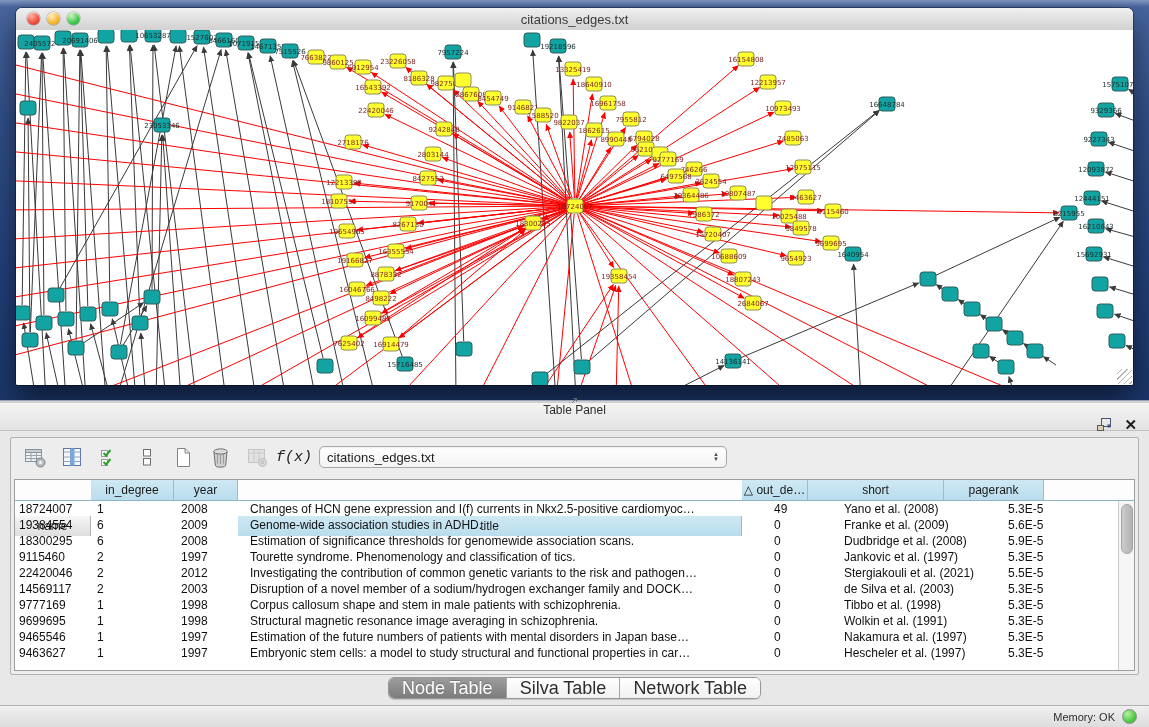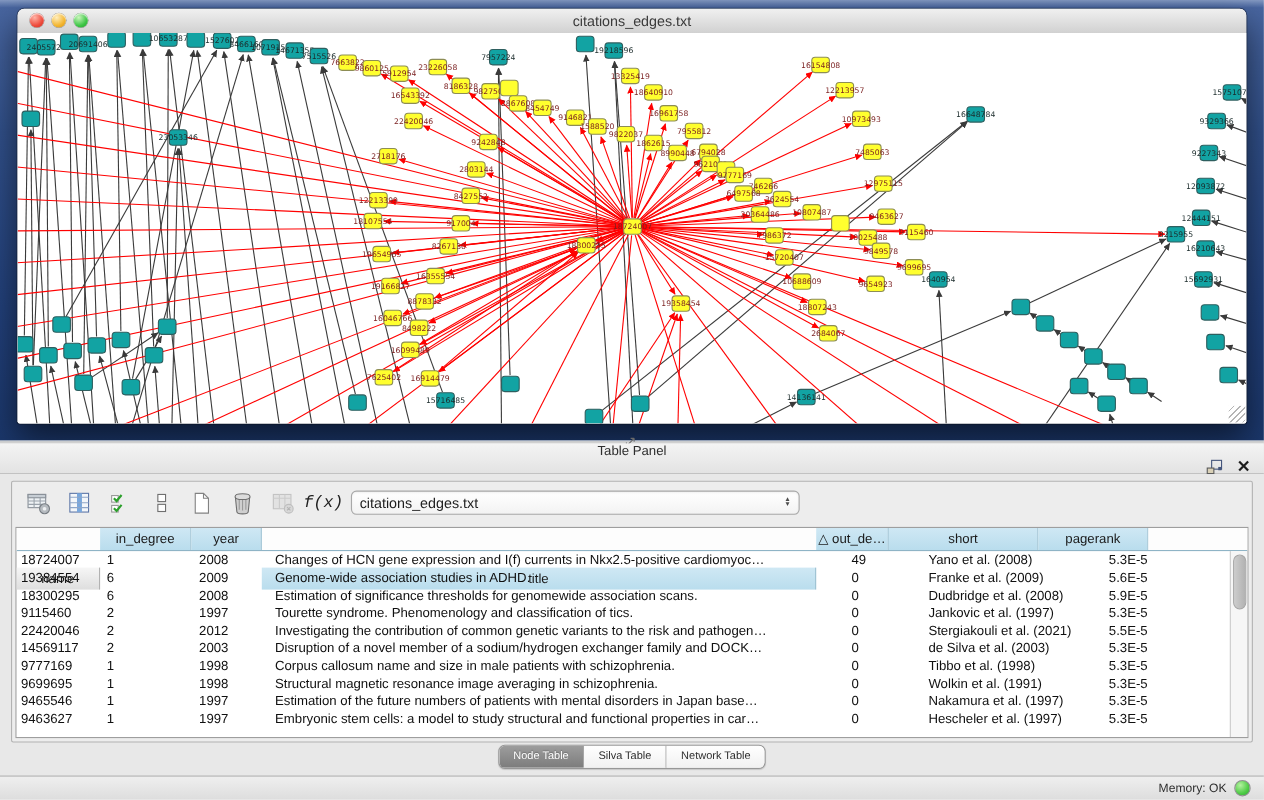--- a/index.html
+++ b/index.html
@@ -69,21 +69,21 @@
   .c0{padding-left:4px}.c1{padding-left:6px}.c2{padding-left:7px}.c3{padding-left:12px}
   .c4{padding-left:32px}.c5{padding-left:36px}.c6{padding-left:64px}
   .vscroll{position:absolute;top:21px;right:0;bottom:0;width:15px;background:#f6f6f6;
     border-left:1px solid #cccccc;}
   .vthumb{position:absolute;top:3px;left:2px;width:10px;height:48px;border-radius:6px;
     background:linear-gradient(90deg,#cdcdcd,#b2b2b2);border:1px solid #a5a5a5;}
 
   .tabs-row{position:absolute;left:0;right:0;top:246px;display:flex;justify-content:center;}
   .seg{display:flex;border:1px solid #979797;border-radius:6px;overflow:hidden;
     background:#fff;box-shadow:0 1px 1px rgba(0,0,0,.15);}
-  .seg-item{padding:2px 13px;font-size:10px;color:#2e2e2e;height:16px;line-height:16px;
+  .seg-item{padding:2px 13px;font-size:18px;color:#2e2e2e;height:16px;line-height:16px;
     background:linear-gradient(#ffffff,#f1f1f1);border-right:1px solid #a6a6a6;}
   .seg-item:last-child{border-right:none;}
   .seg-item.selected{background:linear-gradient(#9d9d9d,#7c7c7c);color:#fff;
     text-shadow:0 -1px 1px rgba(0,0,0,.25);}
 
   .status-bar{position:absolute;left:0;bottom:0;width:1149px;height:22px;
     background:linear-gradient(#efefef,#dddddd);border-top:1px solid #b3b3b3;
     display:flex;align-items:center;justify-content:flex-end;gap:7px;
     padding:0 12px;box-sizing:border-box;font-size:11px;color:#2e2e2e;}
   .mem-dot{width:13px;height:13px;border-radius:50%;border:1px solid #8f8f8f;
@@ -876,21 +876,21 @@
             <div class="td c2" style="width: 64px;">2003</div>
             <div class="td c3" style="width: 504px;">Disruption of a novel member of a sodium/hydrogen exchanger family and DOCK…</div>
             <div class="td c4" style="width: 66px;">0</div>
             <div class="td c5" style="width: 136px;">de Silva et al. (2003)</div>
             <div class="td c6" style="width: 100px;">5.3E-5</div>
           </div>
           <div class="tr">
             <div class="td c0" style="width: 76px;">9777169</div>
             <div class="td c1" style="width: 83px;">1</div>
             <div class="td c2" style="width: 64px;">1998</div>
-            <div class="td c3" style="width: 504px;">Corpus callosum name and size in male patients with schizophrenia.</div>
+            <div class="td c3" style="width: 504px;">Corpus callosum shape and stem in male patients with schizophrenia.</div>
             <div class="td c4" style="width: 66px;">0</div>
             <div class="td c5" style="width: 136px;">Tibbo et al. (1998)</div>
             <div class="td c6" style="width: 100px;">5.3E-5</div>
           </div>
           <div class="tr">
             <div class="td c0" style="width: 76px;">9699695</div>
             <div class="td c1" style="width: 83px;">1</div>
             <div class="td c2" style="width: 64px;">1998</div>
             <div class="td c3" style="width: 504px;">Structural magnetic resonance image averaging in schizophrenia.</div>
             <div class="td c4" style="width: 66px;">0</div>

